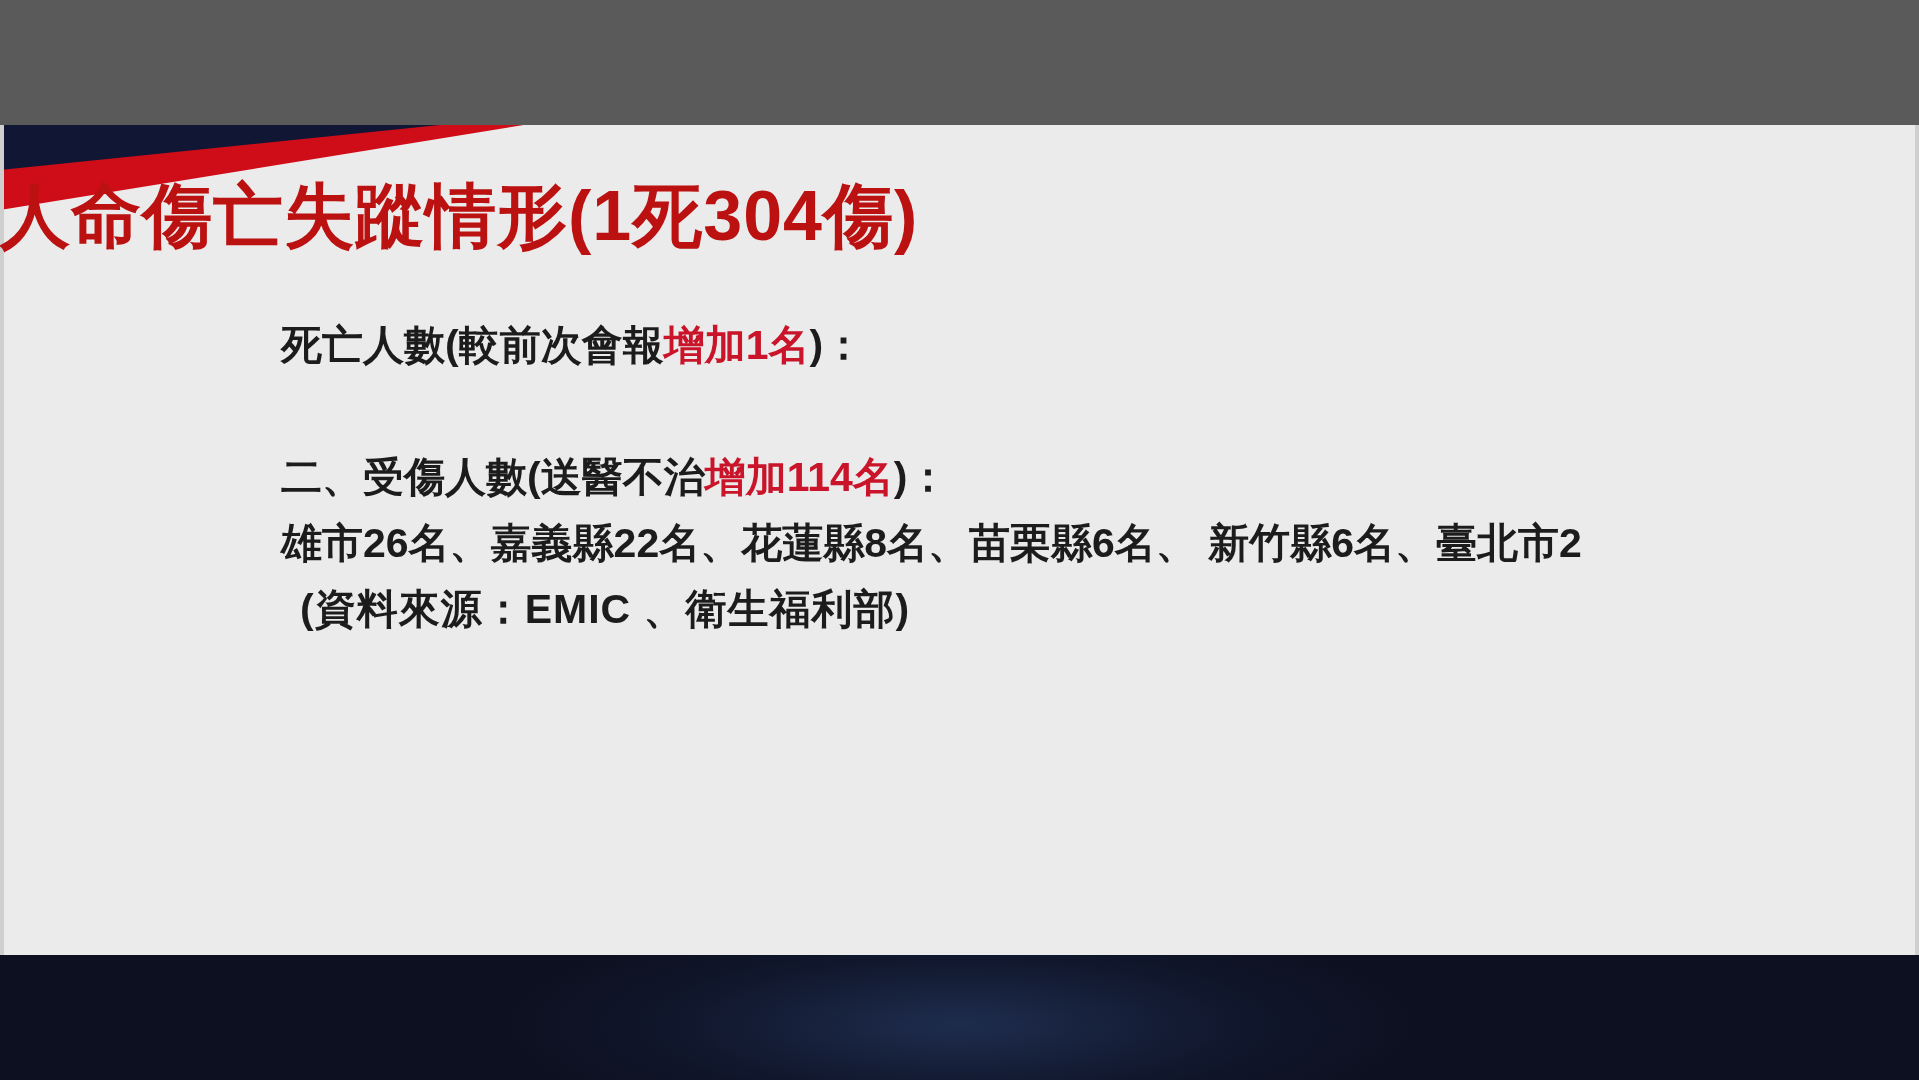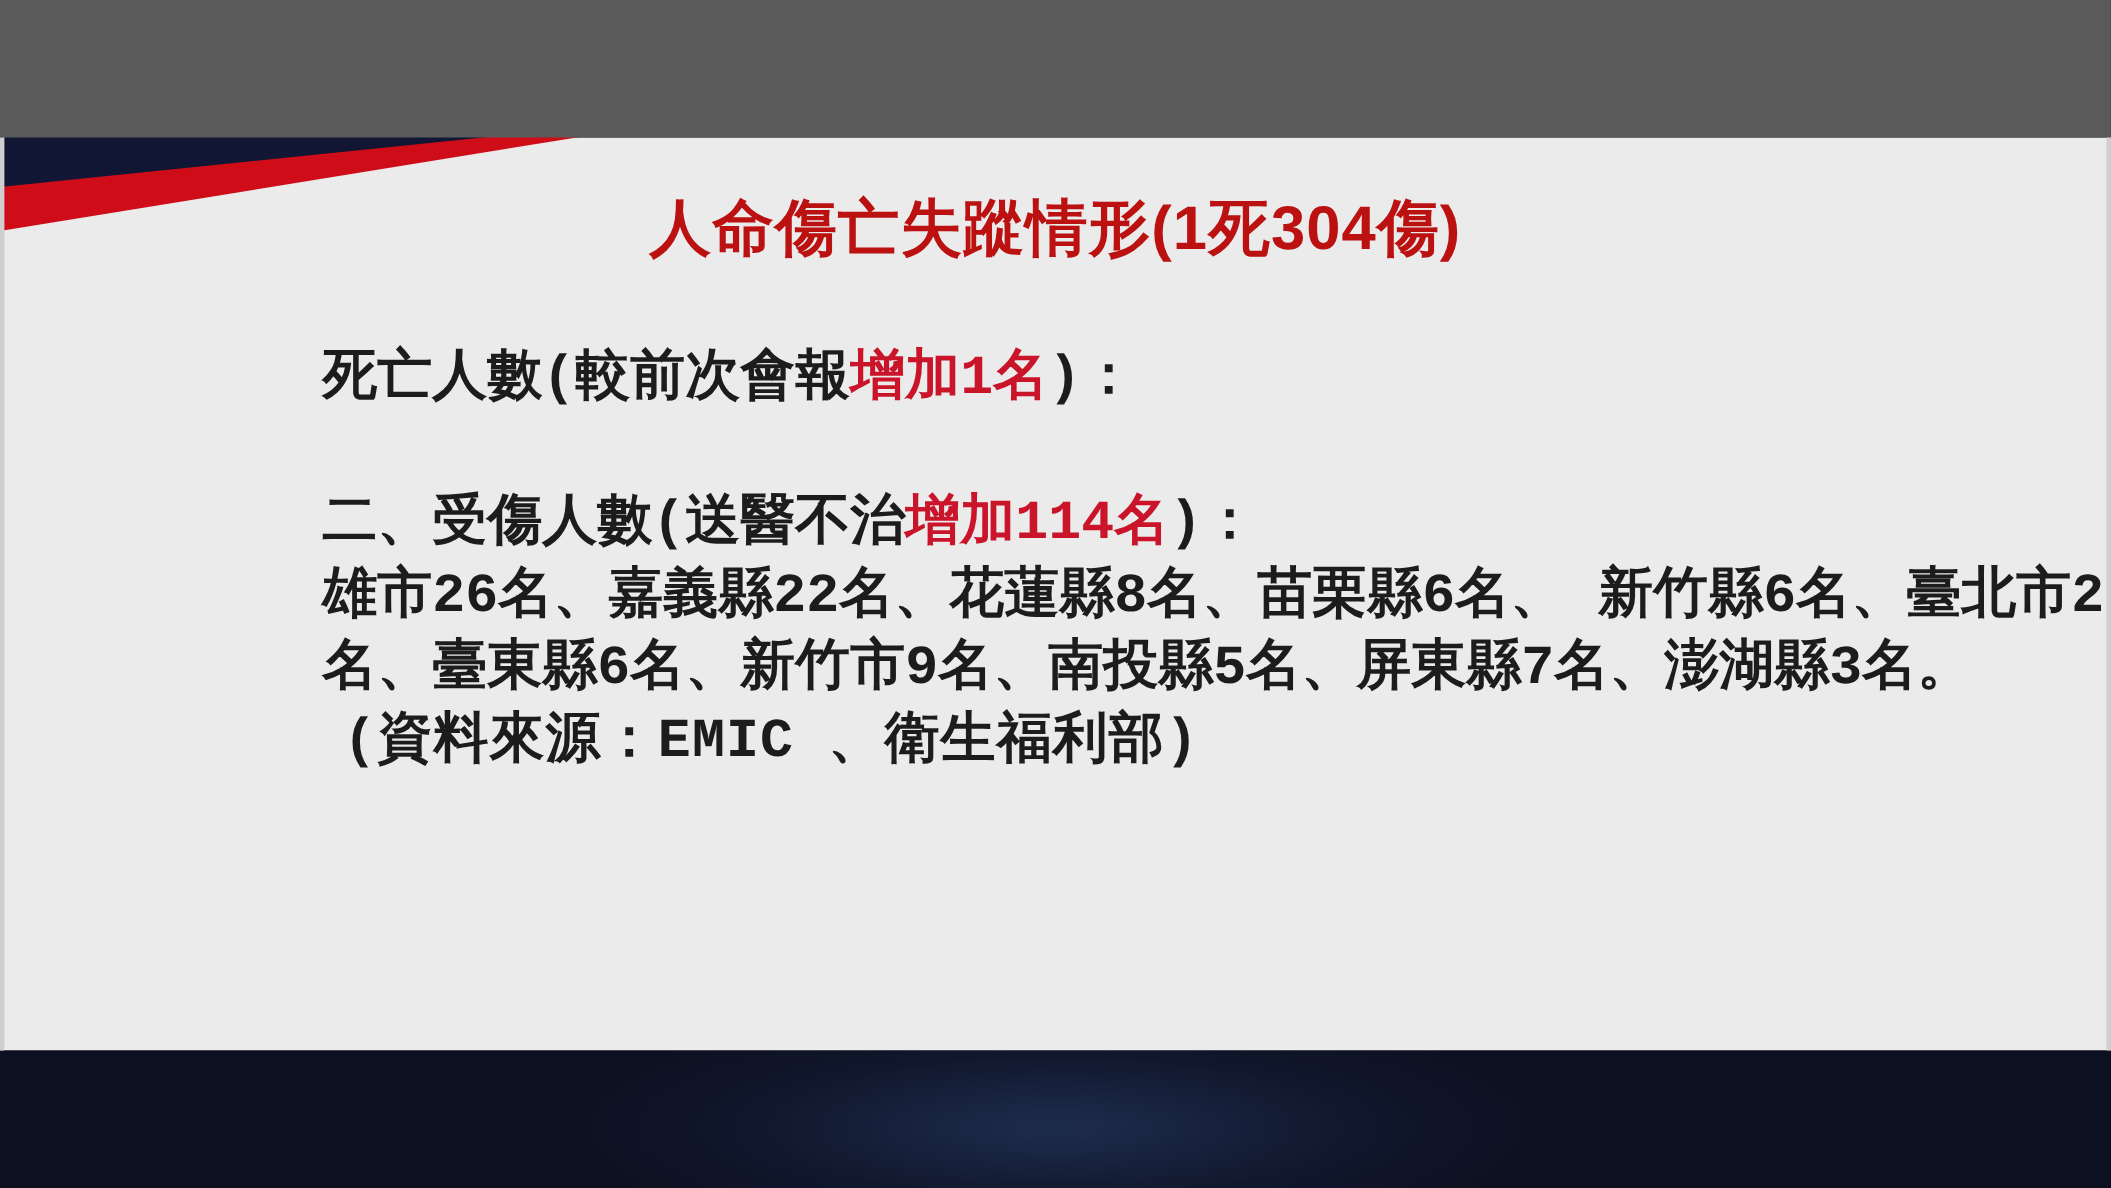--- a/index.html
+++ b/index.html
@@ -115,41 +115,40 @@
     border-radius: 50%;
     background: radial-gradient(ellipse at center, rgba(70,110,180,.30) 0%, rgba(40,70,130,.12) 45%, rgba(10,16,32,0) 72%);
   }
 
   
   .slide-heading {
     position: absolute;
     left: 0;
     top: 170px;
     width: 1919px;
-    text-align: center;
     color: #bb1111;
-    font-size: 56px;
+    font-size: 70px;
     font-weight: bold;
     letter-spacing: 1px;
     z-index: 7;
     white-space: nowrap;
     font-family: "Liberation Sans", "DejaVu Sans", sans-serif;
   }
 
   .body-block {
     position: absolute;
-    left: 293px;
+    left: 281px;
     top: 312px;
     width: 1600px;
     z-index: 7;
     color: #1c1c1c;
-    font-size: 50px;
+    font-size: 41px;
     font-weight: bold;
     line-height: 66px;
-    font-family: Liberation Mono, monospace;
+    font-family: Liberation Sans, sans-serif;
   }
   .body-block .red { color: #c9142a; }
   .line { white-space: nowrap; }
   .spacer { height: 66px; }
   .wrap-line { white-space: nowrap; }
   .src-line { white-space: nowrap; letter-spacing: 1px; margin-left: 19px; }
 </style>
 </head>
 <body>
 
@@ -183,21 +182,20 @@
     </div>
 
 
     <div class="spacer"></div>
 
     <div class="line">
       <span>二、受傷人數(送醫不治</span><span class="red">增加114名</span><span>)：</span>
     </div>
 
     <div class="wrap-line">雄市26名、嘉義縣22名、花蓮縣8名、苗栗縣6名、 新竹縣6名、臺北市2</div>
-    <div class="wrap-line">名、臺東縣6名、新竹市9名、南投縣5名、屏東縣7名、澎湖縣3名。</div>
 
     <div class="src-line">(資料來源：EMIC 、衛生福利部)</div>
   </div>
 
   <div class="bottom-strip">
     <div class="bottom-glow"></div>
   </div>
 
 </div>
 

